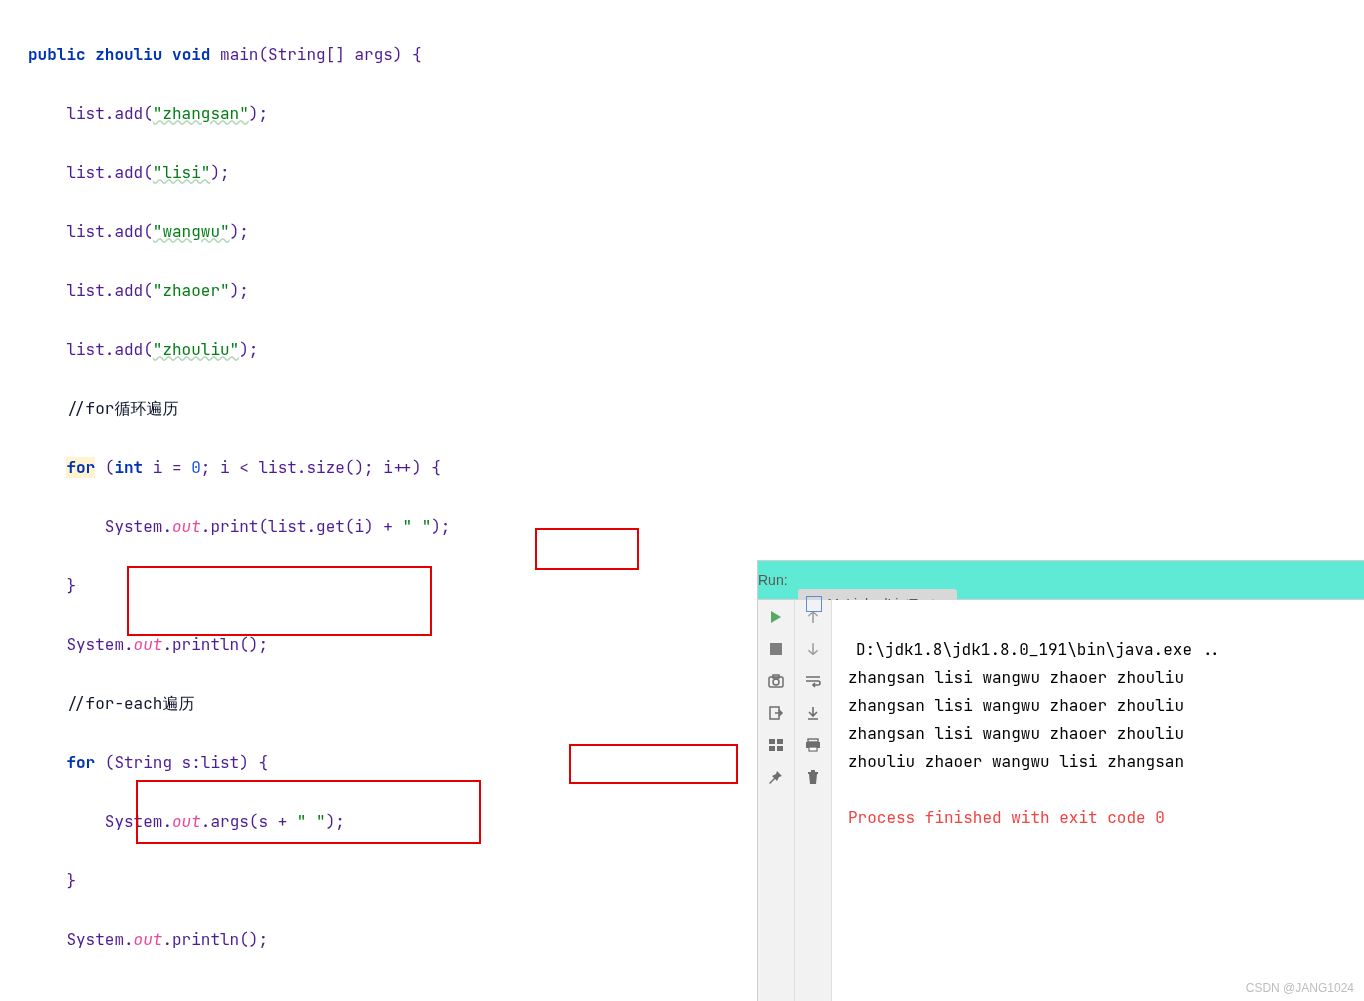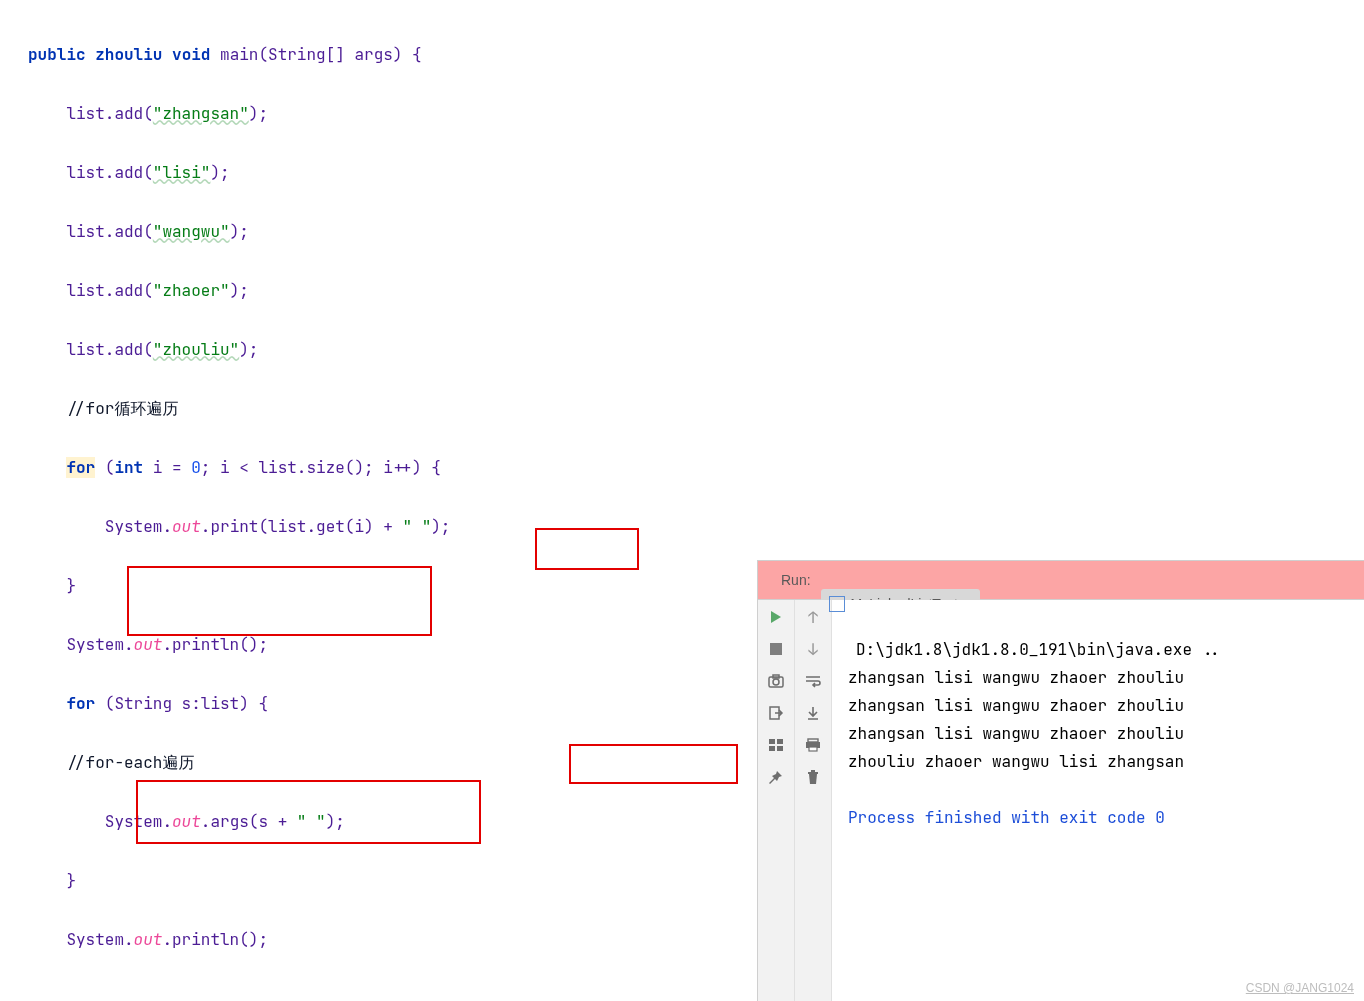--- a/index.html
+++ b/index.html
@@ -47,22 +47,22 @@
     background: #f2f2f2;
     border-top: 1px solid #cfcfcf;
     border-left: 1px solid #cfcfcf;
     display: flex;
     flex-direction: column;
   }
   .run-header {
     height: 38px;
     display: flex;
     align-items: center;
-    padding: 0 23px;
-    background: #fca5a5;
+    padding: 0 0;
+    background: #5eead4;
     border-bottom: 1px solid #d0d0d0;
     font-family: -apple-system, "Segoe UI", sans-serif;
     font-size: 14px;
     color: #595959;
     gap: 10px;
   }
   .run-header .tab {
     display: flex;
     align-items: center;
     gap: 6px;
@@ -117,48 +117,47 @@
   .console {
     flex: 1;
     padding: 8px 0 0 16px;
     font-family: "JetBrains Mono", "Consolas", monospace;
     font-size: 16px;
     line-height: 28px;
     white-space: pre;
     color: #000000;
   }
   .console .path { color: #000000; margin-left: 8px; }
-  .console .exit { color: #1d4ed8; }
+  .console .exit { color: #ef4444; }
   .watermark {
     position: absolute;
     right: 10px;
     bottom: 6px;
     font-family: sans-serif;
     font-size: 12px;
     color: #bdbdbd;
-    text-decoration: underline;
   }
 </style>
 </head>
 <body>
 
 <div class="editor">
 <div><span class="kw">public</span> <span class="kw">zhouliu</span> <span class="kw">void</span> <span class="plain">main(String[] args) {</span></div>
 <div><span class="plain">    list.add(</span><span class="str-u">"zhangsan"</span><span class="plain">);</span></div>
 <div><span class="plain">    list.add(</span><span class="str-u">"lisi"</span><span class="plain">);</span></div>
 <div><span class="plain">    list.add(</span><span class="str-u">"wangwu"</span><span class="plain">);</span></div>
 <div><span class="plain">    list.add(</span><span class="str">"zhaoer"</span><span class="plain">);</span></div>
 <div><span class="plain">    list.add(</span><span class="str-u">"zhouliu"</span><span class="plain">);</span></div>
 <div><span class="cmt-zh">    //for循环遍历</span></div>
 <div><span>    </span><span class="kw-bg">for</span><span class="plain"> (</span><span class="kw">int</span><span class="plain"> i = </span><span class="num">0</span><span class="plain">; i &lt; list.size(); i++) {</span></div>
 <div><span class="plain">        System.</span><span class="field">out</span><span class="plain">.print(list.get(i) + </span><span class="str">" "</span><span class="plain">);</span></div>
 <div><span class="plain">    }</span></div>
 <div><span class="plain">    System.</span><span class="field">out</span><span class="plain">.println();</span></div>
+<div><span class="cmt-zh">    //for-each遍历</span></div>
 <div><span>    </span><span class="kw">for</span><span class="plain"> (String s:list) {</span></div>
-<div><span class="cmt-zh">    //for-each遍历</span></div>
 <div><span class="plain">        System.</span><span class="field">out</span><span class="plain">.args(s + </span><span class="str">" "</span><span class="plain">);</span></div>
 <div><span class="plain">    }</span></div>
 <div><span class="plain">    System.</span><span class="field">out</span><span class="plain">.println();</span></div>
 
 
 
 
 
 
 <div><span class="plain"></span></div>

